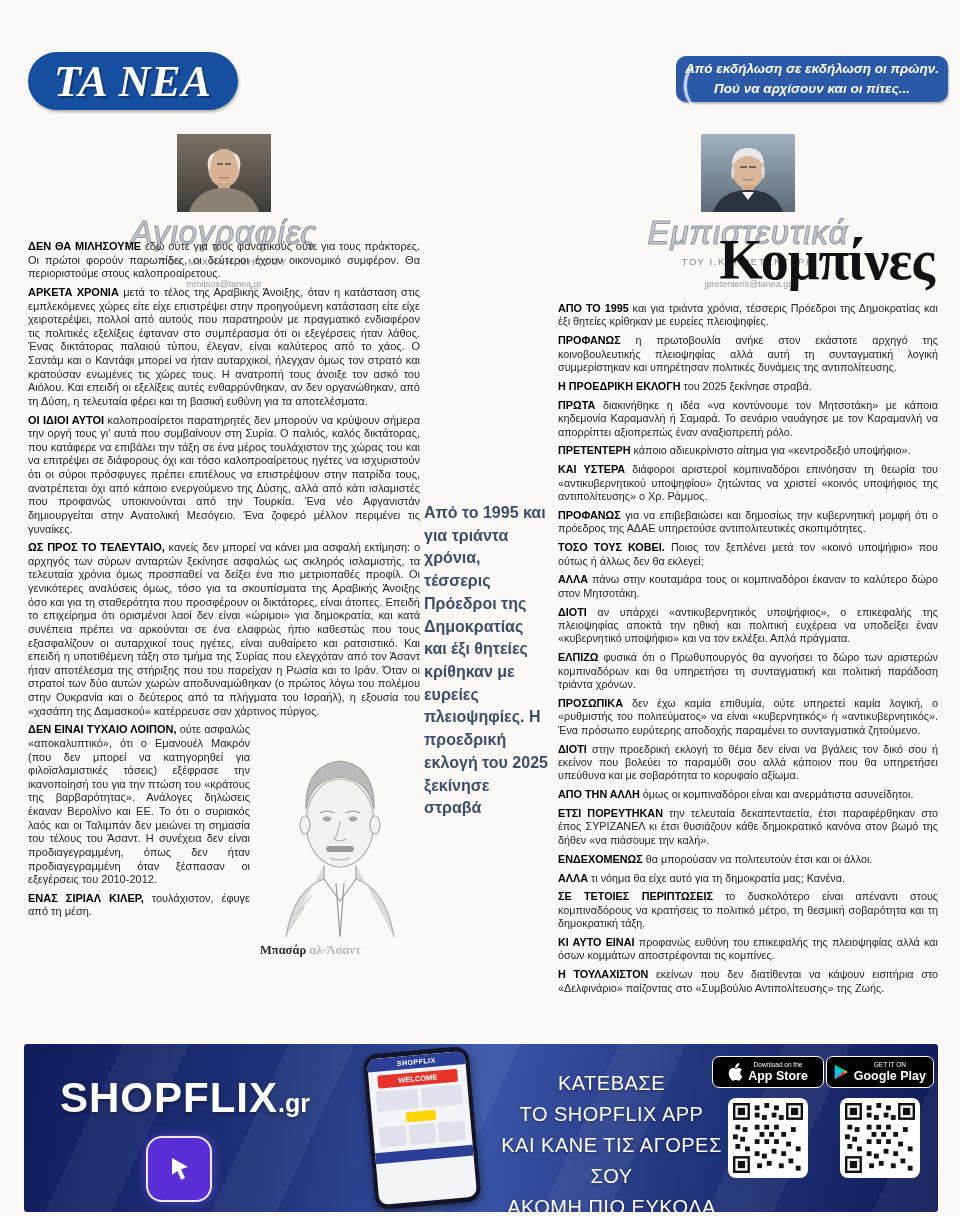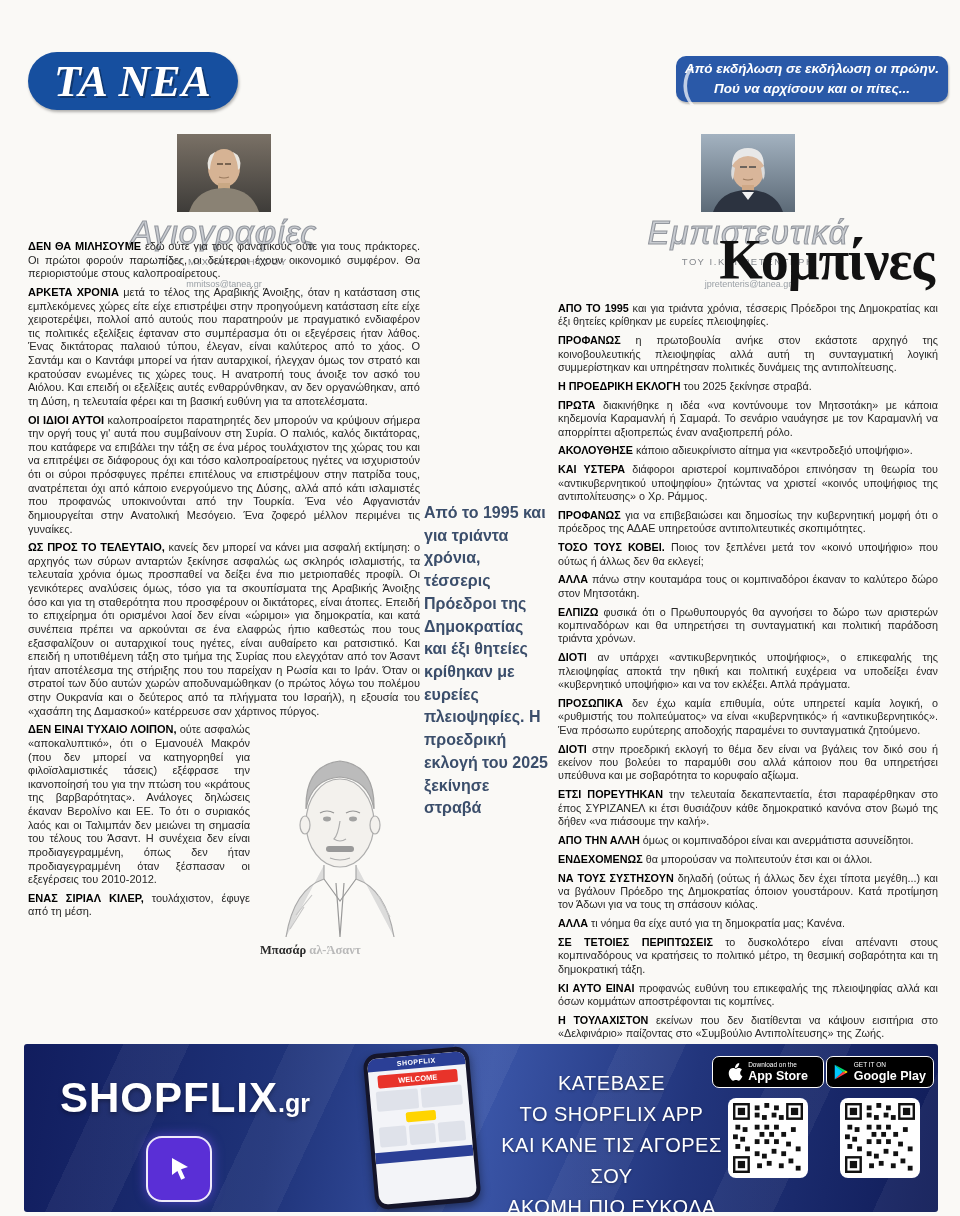--- a/index.html
+++ b/index.html
@@ -91,21 +91,21 @@
   .ps-nav { background:#2b3f96; height:11px; margin-top:5px; }
   .ad-text { position:absolute; left:455px; top:24px; width:265px; color:#fff; text-align:center; font-size:20px; line-height:1.55; letter-spacing:.5px; text-shadow:0 1px 3px rgba(0,0,0,.35); }
   .store-col { position:absolute; top:12px; text-align:center; }
   .store-col.apple  { left:688px; width:112px; }
   .store-col.google { left:802px; width:108px; }
   .store-badge {
     display:flex; align-items:center; justify-content:center; gap:5px;
     background:#000; border:1px solid #fff; border-radius:7px; padding:3px 7px;
     color:#fff; height:32px; box-sizing:border-box;
   }
-  .badge-txt { text-align:left; }
+  .badge-txt { text-align:center; }
   .badge-small { font-size:6.5px; display:block; line-height:1.3; }
   .badge-big { font-size:12.5px; font-weight:bold; display:block; line-height:1.05; white-space:nowrap; }
   .qr { margin:10px auto 0; width:80px; height:80px; background:#fff; border-radius:8px; padding:5px; box-sizing:border-box; }
   .qr svg { display:block; width:70px; height:70px; }
 </style>
 </head>
 <body>
 
 <div class="page">
 
@@ -207,33 +207,32 @@
   </div>
 
   <div class="pull-quote">Από το 1995 και για τριάντα χρόνια, τέσσερις Πρόεδροι της Δημοκρατίας και έξι θητείες κρίθηκαν με ευρείες πλειοψηφίες. Η προεδρική εκλογή του 2025 ξεκίνησε στραβά</div>
 
   <div class="article right-article">
     <h1>Κομπίνες</h1>
     <p><strong>ΑΠΟ ΤΟ 1995</strong> <span>και για τριάντα χρόνια, τέσσερις Πρόεδροι της Δημοκρατίας και έξι θητείες κρίθηκαν με ευρείες πλειοψηφίες.</span></p>
     <p><strong>ΠΡΟΦΑΝΩΣ</strong> <span>η πρωτοβουλία ανήκε στον εκάστοτε αρχηγό της κοινοβουλευτικής πλειοψηφίας αλλά αυτή τη συνταγματική λογική συμμερίστηκαν και υπηρέτησαν πολιτικές δυνάμεις της αντιπολίτευσης.</span></p>
     <p><strong>Η ΠΡΟΕΔΡΙΚΗ ΕΚΛΟΓΗ</strong> <span>του 2025 ξεκίνησε στραβά.</span></p>
     <p><strong>ΠΡΩΤΑ</strong> <span>διακινήθηκε η ιδέα «να κοντύνουμε τον Μητσοτάκη» με κάποια κηδεμονία Καραμανλή ή Σαμαρά. Το σενάριο ναυάγησε με τον Καραμανλή να απορρίπτει αξιοπρεπώς έναν αναξιοπρεπή ρόλο.</span></p>
-    <p><strong>ΑΚΟΛΟΥΘΗΣΕ</strong> <span>κάποιο αδιευκρίνιστο αίτημα για «κεντροδεξιό υποψήφιο».</span></p>
+    <p><strong>ΠΡΕΤΕΝΤΕΡΗ</strong> <span>κάποιο αδιευκρίνιστο αίτημα για «κεντροδεξιό υποψήφιο».</span></p>
     <p><strong>ΚΑΙ ΥΣΤΕΡΑ</strong> <span>διάφοροι αριστεροί κομπιναδόροι επινόησαν τη θεωρία του «αντικυβερνητικού υποψηφίου» ζητώντας να χριστεί «κοινός υποψήφιος της αντιπολίτευσης» ο Χρ. Ράμμος.</span></p>
     <p><strong>ΠΡΟΦΑΝΩΣ</strong> <span>για να επιβεβαιώσει και δημοσίως την κυβερνητική μομφή ότι ο πρόεδρος της ΑΔΑΕ υπηρετούσε αντιπολιτευτικές σκοπιμότητες.</span></p>
     <p><strong>ΤΟΣΟ ΤΟΥΣ ΚΟΒΕΙ.</strong> <span>Ποιος τον ξεπλένει μετά τον «κοινό υποψήφιο» που ούτως ή άλλως δεν θα εκλεγεί;</span></p>
     <p><strong>ΑΛΛΑ</strong> <span>πάνω στην κουταμάρα τους οι κομπιναδόροι έκαναν το καλύτερο δώρο στον Μητσοτάκη.</span></p>
+    <p><strong>ΔΙΟΤΙ</strong> <span>αν υπάρχει «αντικυβερνητικός υποψήφιος», ο επικεφαλής της πλειοψηφίας αποκτά την ηθική και πολιτική ευχέρεια να υποδείξει έναν «κυβερνητικό υποψήφιο» και να τον εκλέξει. Απλά πράγματα.</span></p>
     <p><strong>ΕΛΠΙΖΩ</strong> <span>φυσικά ότι ο Πρωθυπουργός θα αγνοήσει το δώρο των αριστερών κομπιναδόρων και θα υπηρετήσει τη συνταγματική και πολιτική παράδοση τριάντα χρόνων.</span></p>
-    <p><strong>ΔΙΟΤΙ</strong> <span>αν υπάρχει «αντικυβερνητικός υποψήφιος», ο επικεφαλής της πλειοψηφίας αποκτά την ηθική και πολιτική ευχέρεια να υποδείξει έναν «κυβερνητικό υποψήφιο» και να τον εκλέξει. Απλά πράγματα.</span></p>
     <p><strong>ΠΡΟΣΩΠΙΚΑ</strong> <span>δεν έχω καμία επιθυμία, ούτε υπηρετεί καμία λογική, ο «ρυθμιστής του πολιτεύματος» να είναι «κυβερνητικός» ή «αντικυβερνητικός». Ένα πρόσωπο ευρύτερης αποδοχής παραμένει το συνταγματικά ζητούμενο.</span></p>
     <p><strong>ΔΙΟΤΙ</strong> <span>στην προεδρική εκλογή το θέμα δεν είναι να βγάλεις τον δικό σου ή εκείνον που βολεύει το παραμύθι σου αλλά κάποιον που θα υπηρετήσει υπεύθυνα και με σοβαρότητα το κορυφαίο αξίωμα.</span></p>
+    <p><strong>ΑΠΟ ΤΗΝ ΑΛΛΗ</strong> <span>όμως οι κομπιναδόροι είναι και ανερμάτιστα ασυνείδητοι.</span></p>
     <p><strong>ΕΤΣΙ ΠΟΡΕΥΤΗΚΑΝ</strong> <span>την τελευταία δεκαπενταετία, έτσι παραφέρθηκαν στο έπος ΣΥΡΙΖΑΝΕΛ κι έτσι θυσιάζουν κάθε δημοκρατικό κανόνα στον βωμό της δήθεν «να πιάσουμε την καλή».</span></p>
-    <p><strong>ΑΠΟ ΤΗΝ ΑΛΛΗ</strong> <span>όμως οι κομπιναδόροι είναι και ανερμάτιστα ασυνείδητοι.</span></p>
     <p><strong>ΕΝΔΕΧΟΜΕΝΩΣ</strong> <span>θα μπορούσαν να πολιτευτούν έτσι και οι άλλοι.</span></p>
-    <p><strong>ΝΑ ΤΟΥΣ ΣΥΣΤΗΣΟΥΝ</strong> <span>δηλαδή (ούτως ή άλλως δεν έχει τίποτα μεγέθη...) και να βγάλουν Πρόεδρο της Δημοκρατίας όποιον γουστάρουν. Κατά προτίμηση τον Άδωνι για να τους τη σπάσουν κιόλας.</span></p>
     <p><strong>ΑΛΛΑ</strong> <span>τι νόημα θα είχε αυτό για τη δημοκρατία μας; Κανένα.</span></p>
     <p><strong>ΣΕ ΤΕΤΟΙΕΣ ΠΕΡΙΠΤΩΣΕΙΣ</strong> <span>το δυσκολότερο είναι απέναντι στους κομπιναδόρους να κρατήσεις το πολιτικό μέτρο, τη θεσμική σοβαρότητα και τη δημοκρατική τάξη.</span></p>
     <p><strong>ΚΙ ΑΥΤΟ ΕΙΝΑΙ</strong> <span>προφανώς ευθύνη του επικεφαλής της πλειοψηφίας αλλά και όσων κομμάτων αποστρέφονται τις κομπίνες.</span></p>
     <p><strong>Η ΤΟΥΛΑΧΙΣΤΟΝ</strong> <span>εκείνων που δεν διατίθενται να κάψουν εισιτήρια στο «Δελφινάριο» παίζοντας στο «Συμβούλιο Αντιπολίτευσης» της Ζωής.</span></p>
   </div>
 
   <div class="ad">
     <div class="ad-brand"><span>SHOPFLIX</span><span class="gr">.gr</span></div>
 
     <div class="ad-cursorbox">

